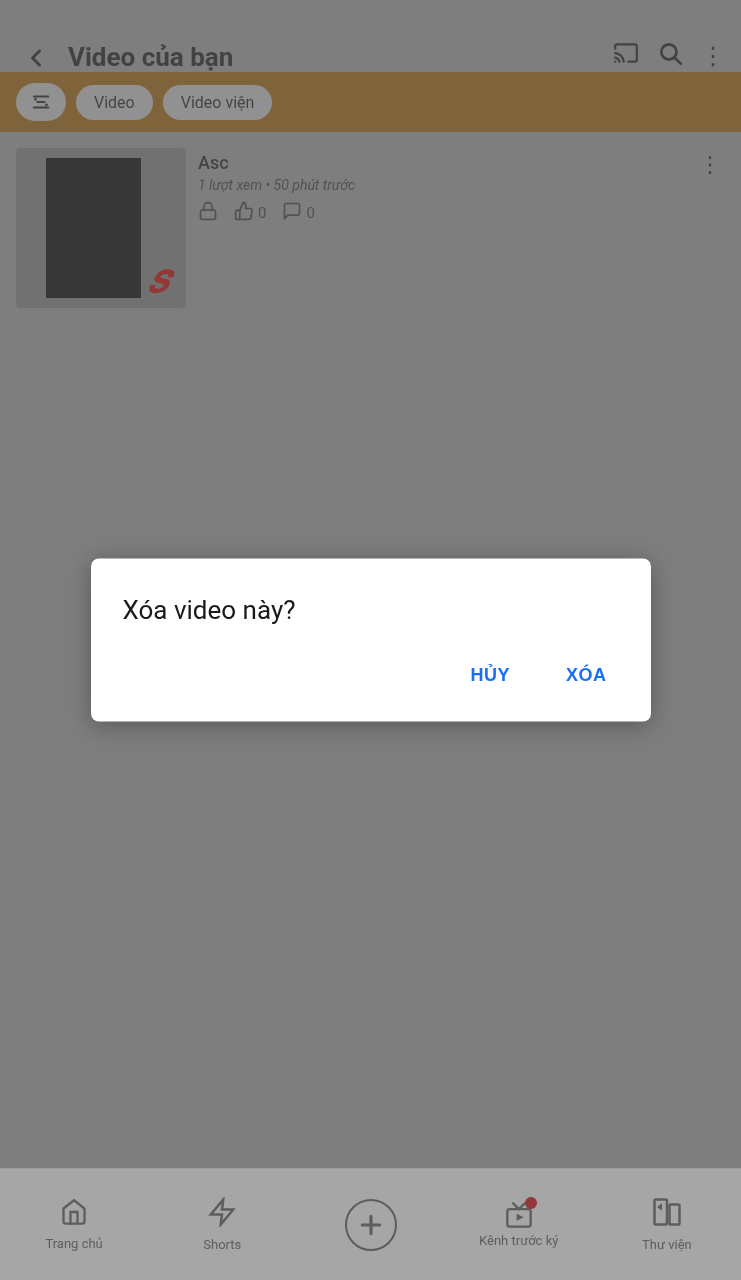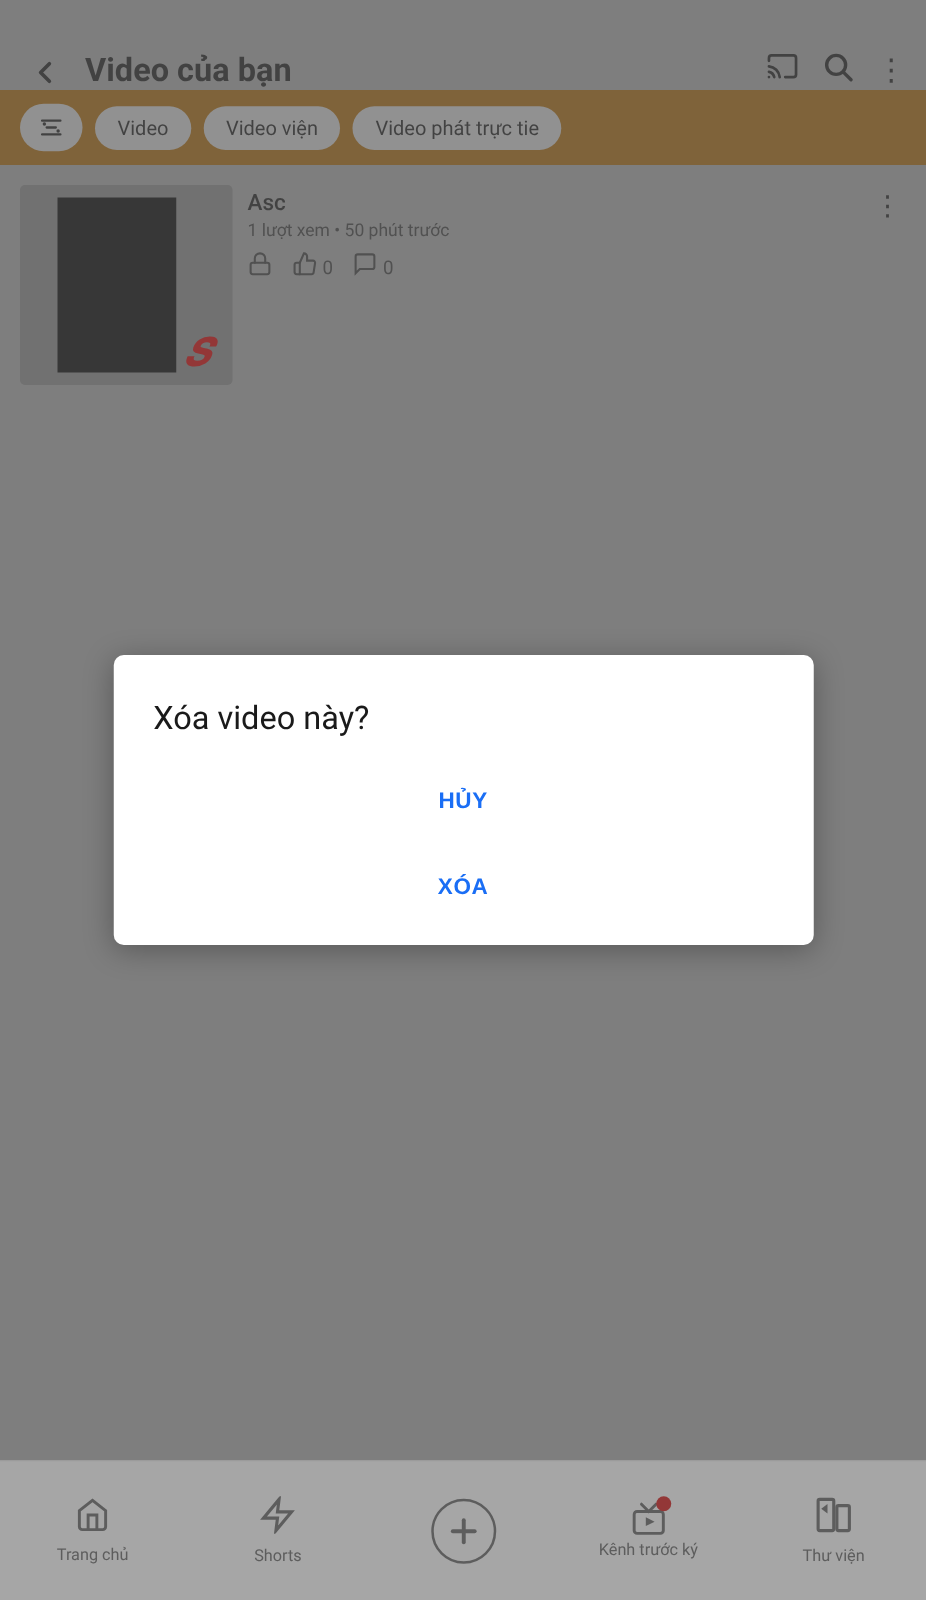--- a/index.html
+++ b/index.html
@@ -146,20 +146,21 @@
       font-size: 18px;
       font-weight: 500;
       color: #1a1a1a;
       margin-bottom: 4px;
     }
 
     .video-meta {
       font-size: 14px;
       color: #3a3a3a;
       margin-bottom: 8px;
+      font-style: italic;
     }
 
     .video-stats {
       display: flex;
       align-items: center;
       gap: 16px;
     }
 
     .stat-item {
       display: flex;
@@ -205,23 +206,22 @@
 
     .dialog-title {
       font-size: 26px;
       font-weight: 400;
       color: #1a1a1a;
       margin-bottom: 32px;
     }
 
     .dialog-actions {
       display: flex;
-      justify-content: flex-start;
+      justify-content: flex-end;
       gap: 32px;
-      flex-direction: column;
     }
 
     .dialog-btn {
       font-size: 18px;
       font-weight: 600;
       color: #1a6ef5;
       background: none;
       border: none;
       cursor: pointer;
       letter-spacing: 0.5px;
@@ -334,23 +334,20 @@
       <line x1="6" y1="9" x2="6" y2="9" stroke-width="3"></line>
       <line x1="18" y1="15" x2="18" y2="15" stroke-width="3"></line>
       <line x1="4" y1="18" x2="20" y2="18"></line>
     </svg>
   </div>
   <div class="filter-chip">
     <span>Video</span>
   </div>
   <div class="filter-chip">
     <span>Video viện</span>
-  </div>
-  <div class="filter-chip">
-    <span>Video phát trực tie</span>
   </div>
 </div>
 
 <div class="video-list">
   <div class="video-item">
     <div class="video-thumb">
       <div class="video-thumb-inner"></div>
       <div class="shorts-badge">
         <span class="shorts-s">𝑺</span>
       </div>

